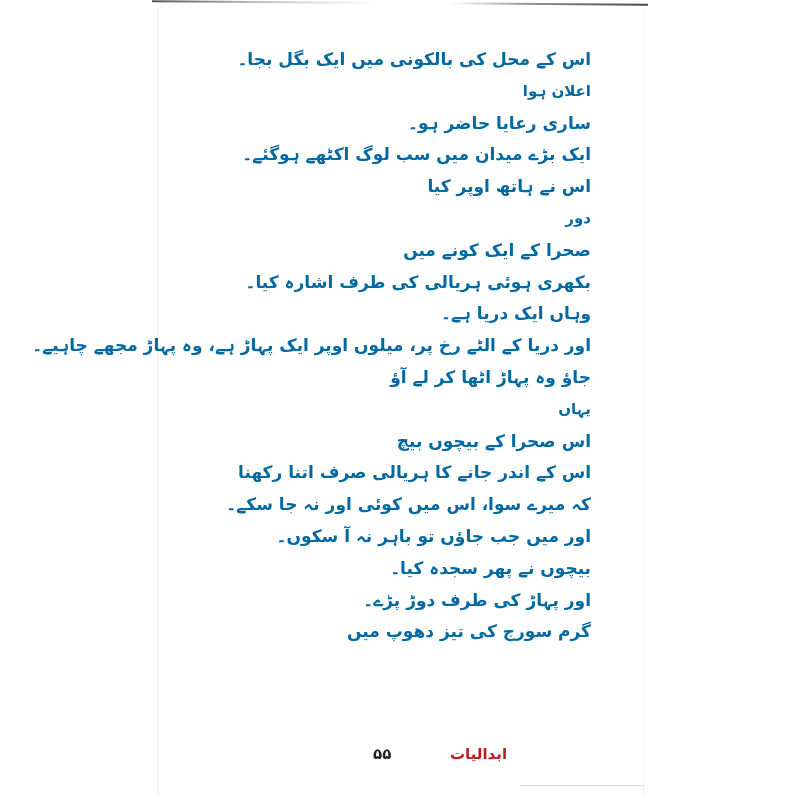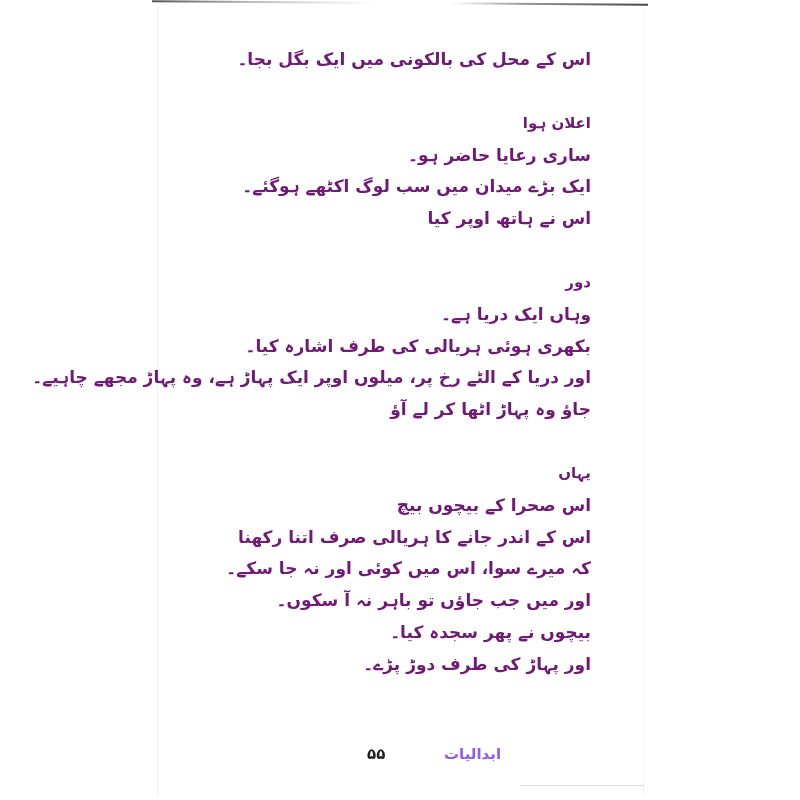--- a/index.html
+++ b/index.html
@@ -13,31 +13,31 @@
     transform:rotate(0.4deg);
   }
   .page-edge-left { position:absolute; left:157px; top:6px; width:1px; height:790px; background:#f2f2f2; }
   .page-edge-right { position:absolute; left:643px; top:6px; width:1px; height:790px; background:#f4f4f4; }
   .text-block {
     position:absolute; right:209px; top:44px; width:400px;
     direction:rtl; text-align:right;
   }
   .line {
     height:31.8px; line-height:31.8px;
-    font-size:17px; font-weight:bold; color:#701a75;
+    font-size:17px; font-weight:bold; color:#0369a1;
     white-space:nowrap;
     font-family:"DejaVu Sans", sans-serif;
   }
-  .line.short { font-size:15px;margin-top:32px; }
+  .line.short { font-size:15px; }
   .footer {
-    position:absolute; top:745px; left:1px; width:764px; height:30px;
+    position:absolute; top:745px; left:7px; width:764px; height:30px;
   }
   .footer-title {
     position:absolute; left:443px; top:0; direction:rtl;
-    font-size:15px; font-weight:bold; color:#8b5cf6;
+    font-size:15px; font-weight:bold; color:#b91c1c;
   }
   .footer-page {
     position:absolute; left:366px; top:0;
     font-size:15px; font-weight:bold; color:#222; direction:rtl;
   }
   .page-edge-bottom { position:absolute; left:520px; top:785px; width:125px; height:1px; background:#ddd; }
 </style>
 </head>
 <body>
 
@@ -45,31 +45,33 @@
 <div class="page-edge-left"></div>
 <div class="page-edge-right"></div>
 
 <div class="text-block">
   <div class="line">اس کے محل کی بالکونی میں ایک بگل بجا۔</div>
   <div class="line short">اعلان ہوا</div>
   <div class="line">ساری رعایا حاضر ہو۔</div>
   <div class="line">ایک بڑے میدان میں سب لوگ اکٹھے ہوگئے۔</div>
   <div class="line">اس نے ہاتھ اوپر کیا</div>
   <div class="line short">دور</div>
+  <div class="line">صحرا کے ایک کونے میں</div>
+  <div class="line">بکھری ہوئی ہریالی کی طرف اشارہ کیا۔</div>
   <div class="line">وہاں ایک دریا ہے۔</div>
-  <div class="line">بکھری ہوئی ہریالی کی طرف اشارہ کیا۔</div>
   <div class="line">اور دریا کے الٹے رخ پر، میلوں اوپر ایک پہاڑ ہے، وہ پہاڑ مجھے چاہیے۔</div>
   <div class="line">جاؤ وہ پہاڑ اٹھا کر لے آؤ</div>
   <div class="line short">یہاں</div>
   <div class="line">اس صحرا کے بیچوں بیچ</div>
   <div class="line">اس کے اندر جانے کا ہریالی صرف اتنا رکھنا</div>
   <div class="line">کہ میرے سوا، اس میں کوئی اور نہ جا سکے۔</div>
   <div class="line">اور میں جب جاؤں تو باہر نہ آ سکوں۔</div>
   <div class="line">بیچوں نے پھر سجدہ کیا۔</div>
   <div class="line">اور پہاڑ کی طرف دوڑ پڑے۔</div>
+  <div class="line">گرم سورج کی تیز دھوپ میں</div>
 </div>
 
 <div class="footer">
   <span class="footer-page">۵۵</span>
   <span class="footer-title">ابدالیات</span>
 </div>
 
 <div class="page-edge-bottom"></div>
 
 </body></html>

